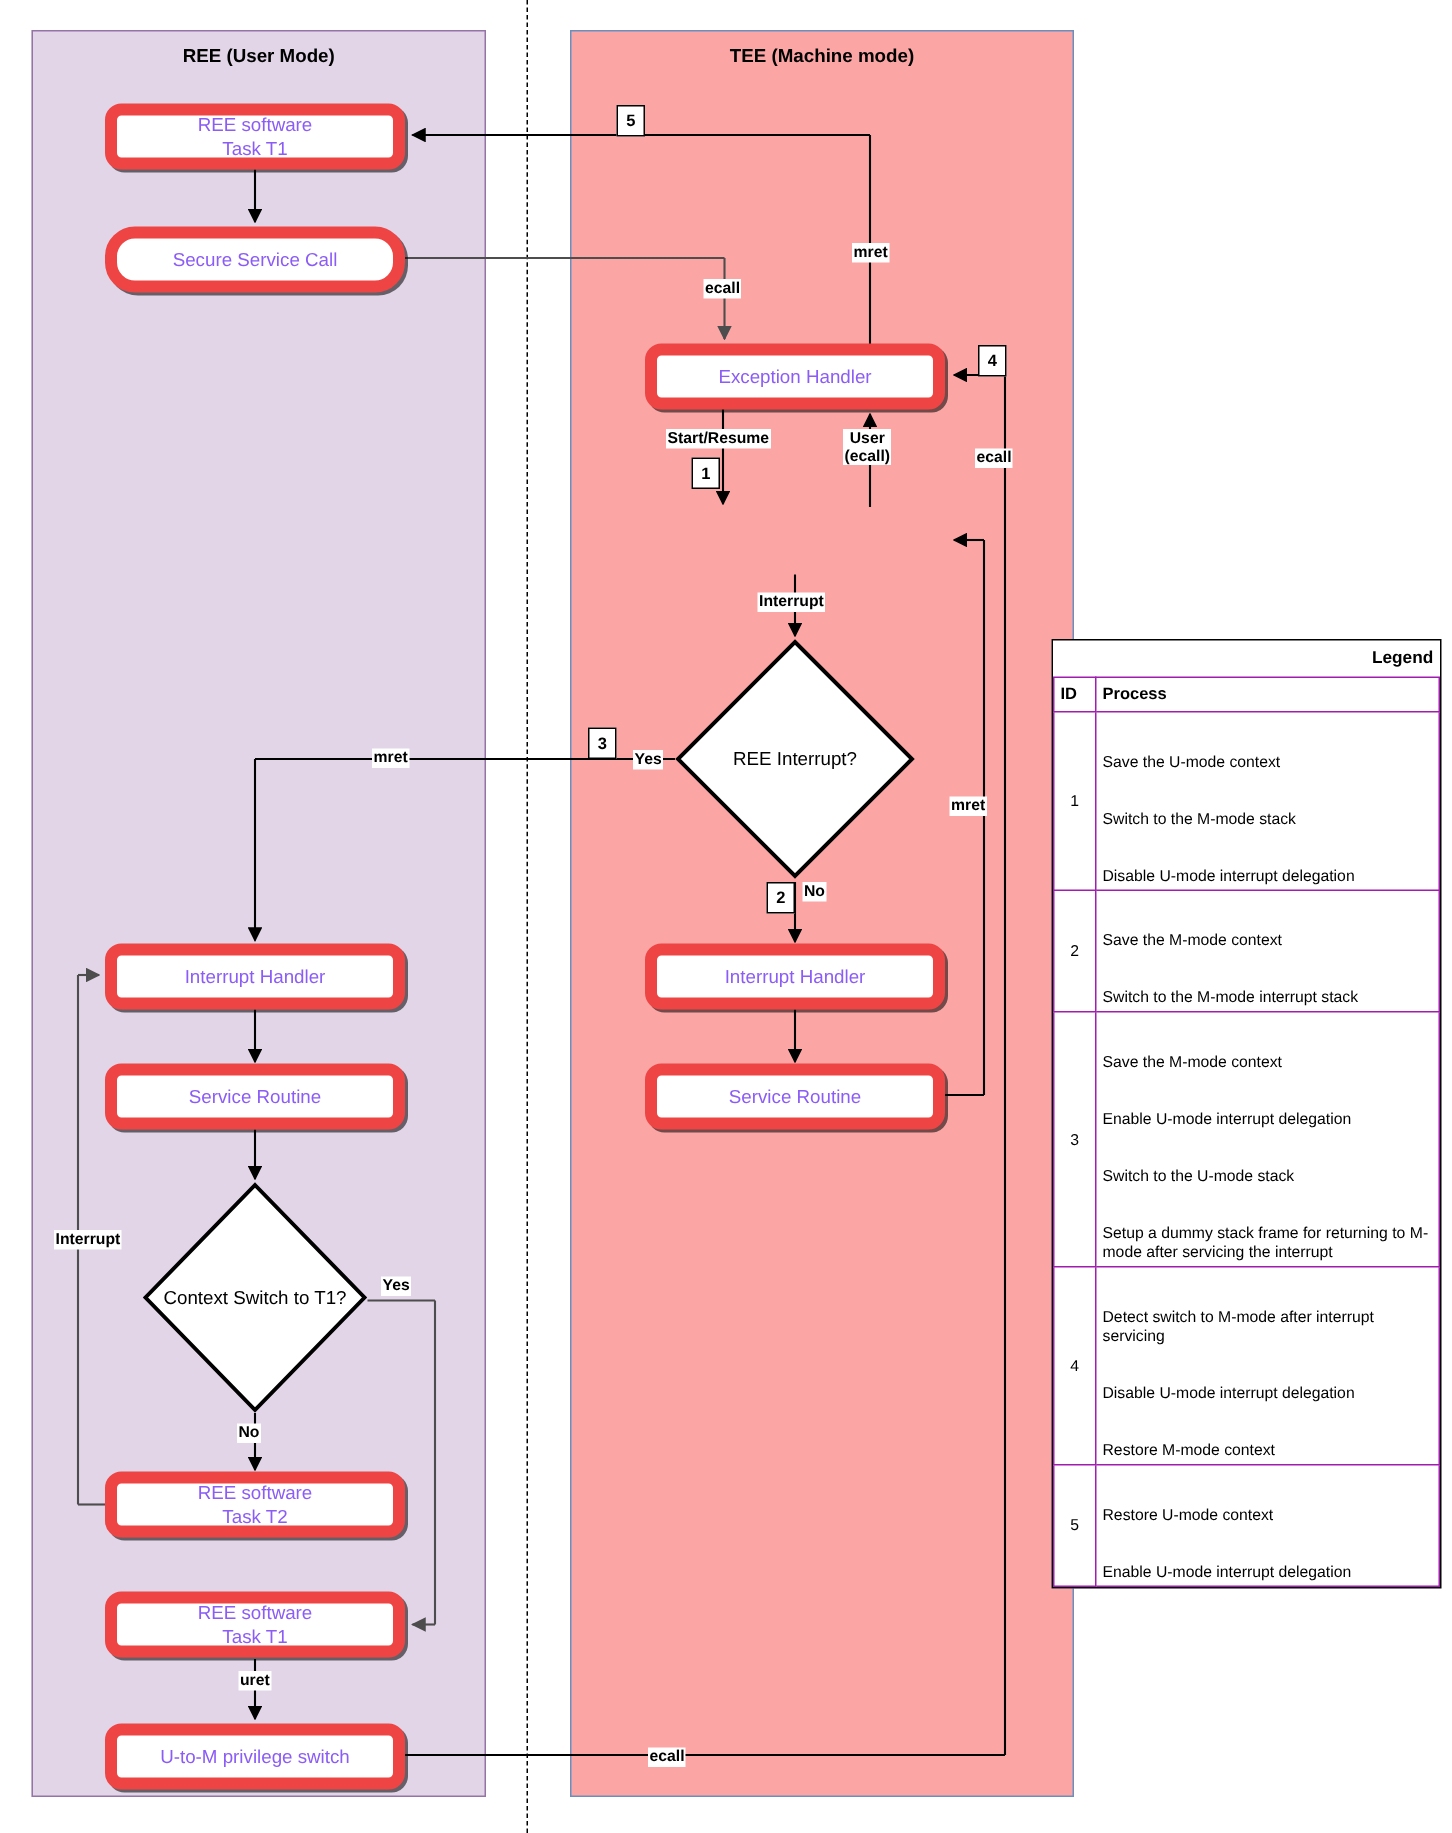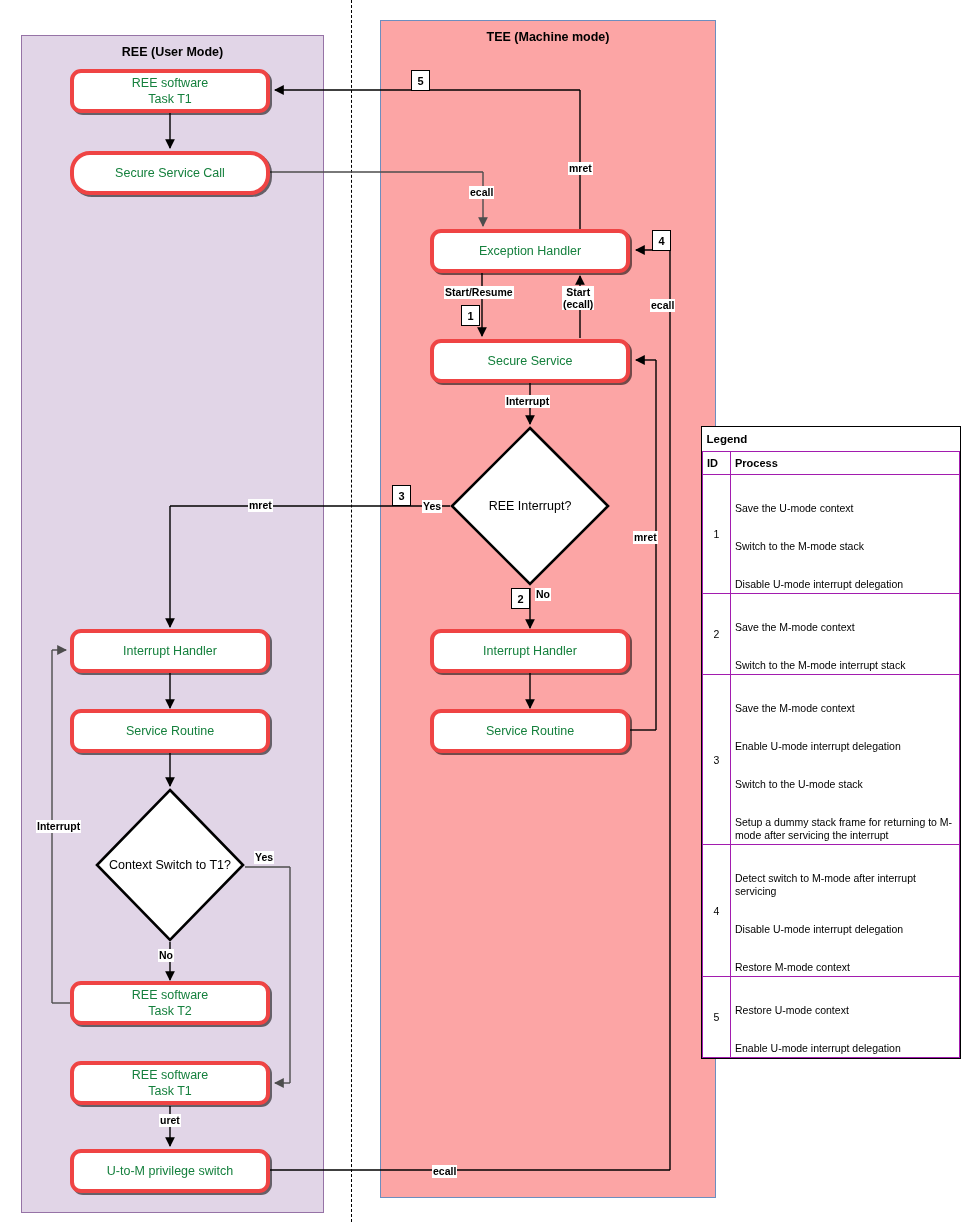--- a/index.html
+++ b/index.html
@@ -18,21 +18,20 @@
     overflow: hidden;
   }
   .panel {
     position: absolute;
     box-sizing: border-box;
   }
   #ree-panel {
     left: 21px; top: 20px; width: 303px; height: 1178px;
     background: #e1d5e7;
     border: 1px solid #9673a6;
-    margin-top: 15px;
   }
   #tee-panel {
     left: 380px; top: 20px; width: 336px; height: 1178px;
     background: #fca5a5;
     border: 1px solid #6c8ebf;
   }
   .panel-title {
     position: absolute;
     text-align: center;
     font-weight: bold;
@@ -48,28 +47,28 @@
     top: 0px;
     height: 1222px;
     width: 0px;
     border-left: 1.6px dashed #000000;
   }
   
   .node {
     position: absolute;
     box-sizing: border-box;
     background: #ffffff;
-    border: 4px solid #ef4444;
+    border: 8px solid #ef4444;
     border-radius: 11px;
     display: flex;
     align-items: center;
     justify-content: center;
     text-align: center;
     font-size: 12.5px;
-    color: #15803d;
+    color: #8b5cf6;
     line-height: 16px;
     box-shadow: 2px 2px 0px rgba(0,0,0,0.55);
   }
   .node span { display: block; }
   
   .diamond-wrap {
     position: absolute;
   }
   .diamond-wrap svg { display: block; }
   .diamond-label {
@@ -134,21 +133,21 @@
     width: 100%;
     font-size: 10.5px;
     color: #000;
   }
   #legend td, #legend th {
     border: 1px solid #a21caf;
     padding: 2px 4px;
     vertical-align: middle;
   }
   #legend .legend-title {
-    text-align: left;
+    text-align: right;
     font-weight: bold;
     font-size: 11.5px;
     padding: 6px 4px;
     border-left: none;
     border-right: none;
     border-top: none;
   }
   #legend .hdr-id, #legend .hdr-proc {
     font-weight: bold;
     font-size: 11px;
@@ -290,23 +289,20 @@
   </div>
 
   <div class="node" style="left:70px; top:1149px; width:200px; height:44px;">
     <span>U-to-M privilege switch</span>
   </div>
 
   <div class="node" style="left:430px; top:229px; width:200px; height:44px;">
     <span>Exception Handler</span>
   </div>
 
-  <div class="node" style="left:430px; top:339px; width:200px; height:44px;">
-    <span>Secure Service</span>
-  </div>
 
   <div class="diamond-wrap" style="left:450px; top:426px; width:160px; height:160px;">
     <svg width="160" height="160" xmlns="http://www.w3.org/2000/svg">
       <polygon points="80,2 158,80 80,158 2,80" fill="#ffffff" stroke="#000000" stroke-width="2.6"></polygon>
     </svg>
     <div class="diamond-label">
       <span>REE Interrupt?</span>
     </div>
   </div>
 
@@ -315,21 +311,21 @@
   </div>
 
   <div class="node" style="left:430px; top:709px; width:200px; height:44px;">
     <span>Service Routine</span>
   </div>
 
   <div class="elabel" style="left:469px; top:186px;">ecall</div>
   <div class="elabel" style="left:568px; top:162px;">mret</div>
   <div class="elabel" style="left:444px; top:286px;">Start/Resume</div>
   <div class="elabel two-line" style="left:562px; top:286px; text-align:center;">
-    <span style="display:block;">Start</span>
+    <span style="display:block;">User</span>
     <span style="display:block;">(ecall)</span>
   </div>
   <div class="elabel" style="left:650px; top:299px;">ecall</div>
   <div class="elabel" style="left:505px; top:395px;">Interrupt</div>
   <div class="elabel" style="left:422px; top:500px;">Yes</div>
   <div class="elabel" style="left:535px; top:588px;">No</div>
   <div class="elabel" style="left:248px; top:499px;">mret</div>
   <div class="elabel" style="left:633px; top:531px;">mret</div>
   <div class="elabel" style="left:36px; top:820px;">Interrupt</div>
   <div class="elabel" style="left:254px; top:851px;">Yes</div>

